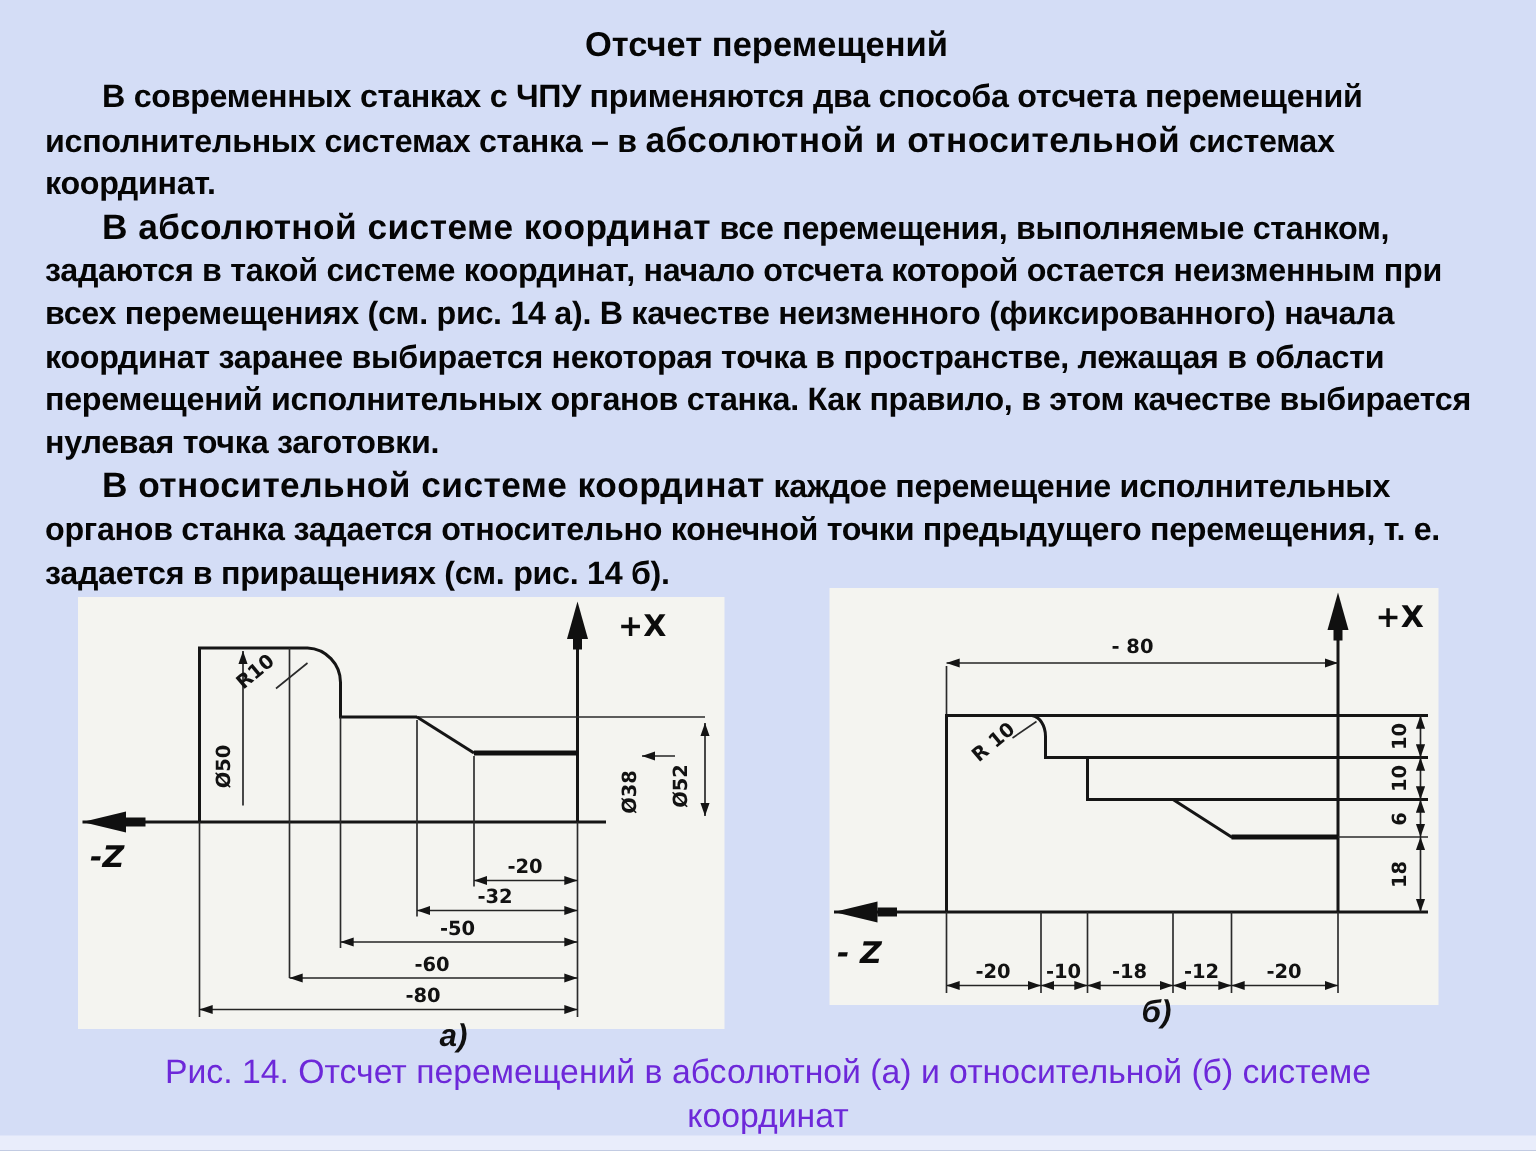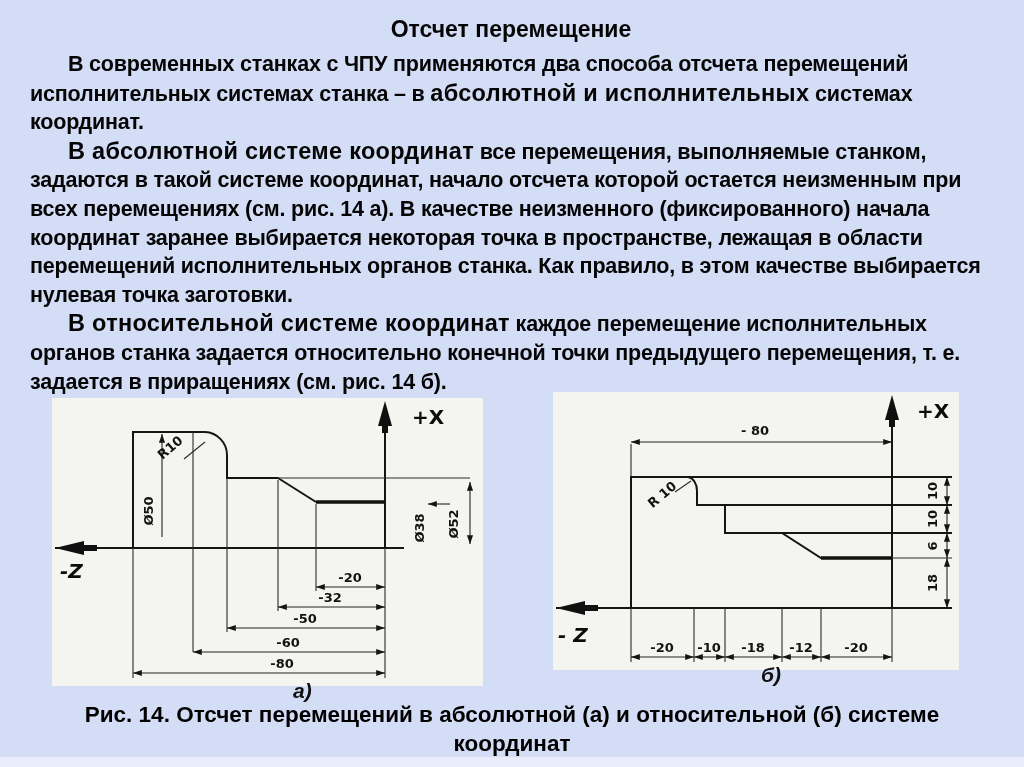--- a/index.html
+++ b/index.html
@@ -13,40 +13,40 @@
   .para{font-size:21.5px;font-weight:bold;line-height:28.6px;margin:0;text-indent:38px;letter-spacing:-0.2px;text-align:left;}
   .em{font-size:23.5px;letter-spacing:0.3px;}
   .fig{position:absolute;background:#f4f4f0;}
   .fig-a{left:52px;top:398px;width:431px;height:288px;}
   .fig-b{left:553px;top:392px;width:406px;height:278px;}
   .fig svg{display:block;width:100%;height:100%;}
   .fig-label{position:absolute;font-size:21px;font-weight:bold;font-style:italic;color:#101010;}
   .fig-label-a{left:293px;top:679px;}
   .fig-label-b{left:761px;top:663px;}
   .caption{position:absolute;left:62px;top:700px;width:900px;text-align:center;
-    font-size:22.5px;font-weight:bold;line-height:29px;color:#000000;}
+    font-size:22.5px;font-weight:normal;line-height:29px;color:#6d28d9;}
   .bottom-strip{position:absolute;left:0;top:757px;width:1024px;height:10px;background:#e9edfb;}
   
   .prof{stroke:#151515;stroke-width:2;fill:none;}
   .thick{stroke:#101010;stroke-width:3.4;fill:none;}
   .thin{stroke:#2a2a2a;stroke-width:1.1;fill:none;}
   .dim{stroke:#242424;stroke-width:1.1;fill:none;}
   .dlabel{font-family:"DejaVu Sans",sans-serif;font-size:13px;font-weight:bold;fill:#121212;}
   .axislabel{font-family:"DejaVu Sans",sans-serif;font-size:20px;font-weight:bold;fill:#0c0c0c;}
   .axisz{font-style:italic;}
   .solid{fill:#101010;stroke:none;}
 </style>
 </head>
 <body>
 
 <div class="slide">
 
   <div class="textblock">
-    <h1 class="title">Отсчет перемещение</h1>
-    <p class="para"><span>В современных станках с ЧПУ применяются два способа отсчета перемещений исполнительных системах станка – в </span><span class="em">абсолютной и исполнительных</span><span> системах координат.</span></p>
+    <h1 class="title">Отсчет перемещений</h1>
+    <p class="para"><span>В современных станках с ЧПУ применяются два способа отсчета перемещений исполнительных системах станка – в </span><span class="em">абсолютной и относительной</span><span> системах координат.</span></p>
     <p class="para"><span class="em">В абсолютной системе координат</span><span> все перемещения, выполняемые станком, задаются в такой системе координат, начало отсчета которой остается неизменным при всех перемещениях (см. рис. 14 а). В качестве неизменного (фиксированного) начала координат заранее выбирается некоторая точка в пространстве, лежащая в области перемещений исполнительных органов станка. Как правило, в этом качестве выбирается нулевая точка заготовки.</span></p>
     <p class="para"><span class="em">В относительной системе координат</span><span> каждое перемещение исполнительных органов станка задается относительно конечной точки предыдущего перемещения, т. е. задается в приращениях (см. рис. 14 б).</span></p>
   </div>
 
   <div class="fig fig-a">
     <svg viewBox="0 0 431 288">
       <defs>
         <marker id="ma" viewBox="0 0 10 10" refX="10" refY="5" markerWidth="8" markerHeight="8" orient="auto-start-reverse">
           <path d="M0,1.5 L10,5 L0,8.5 z" fill="#141414"></path>
         </marker>

